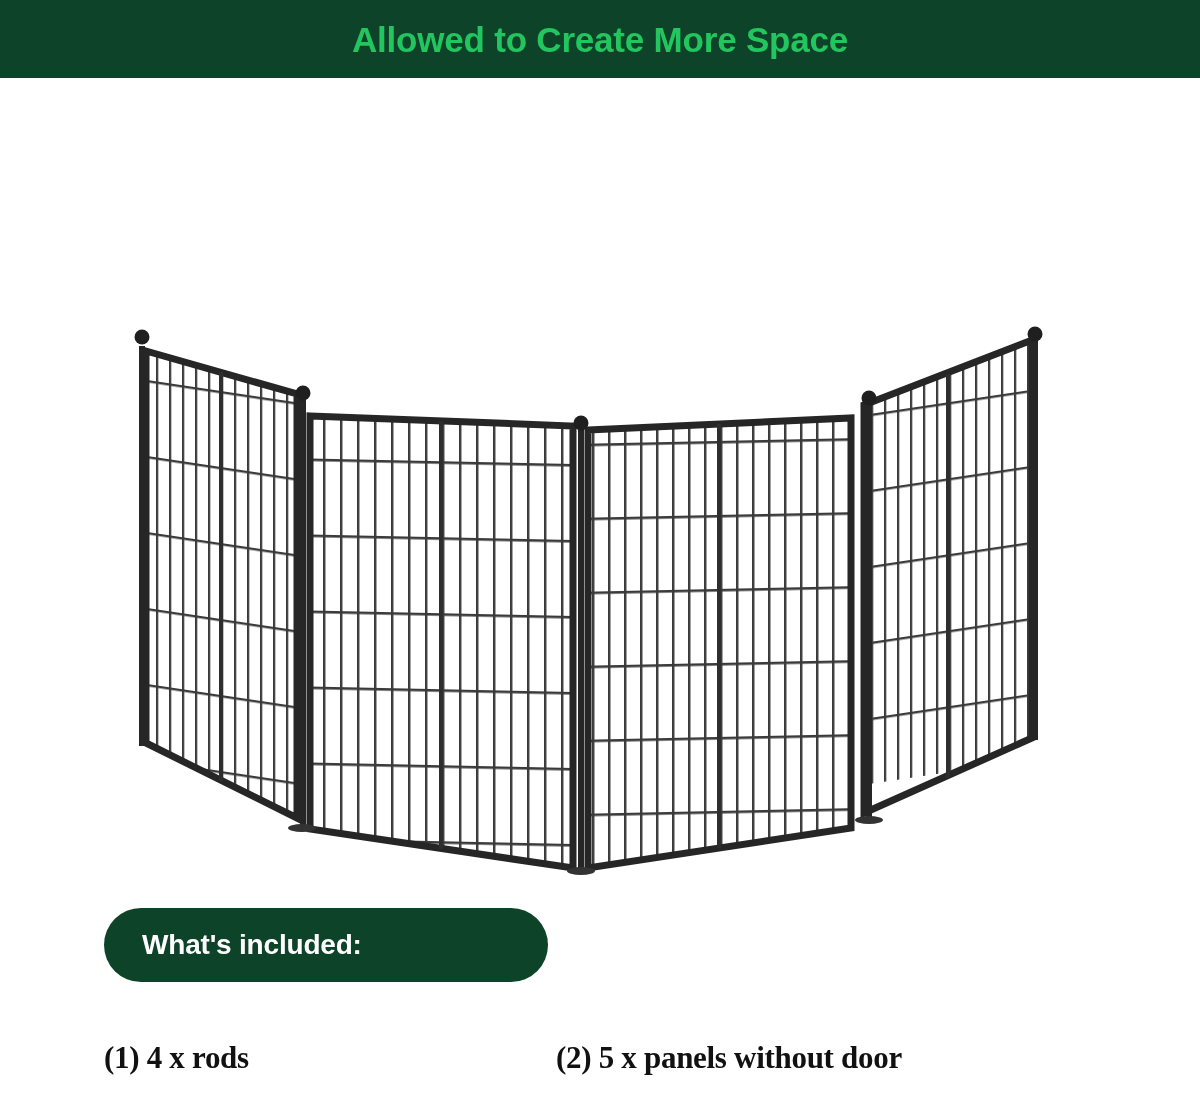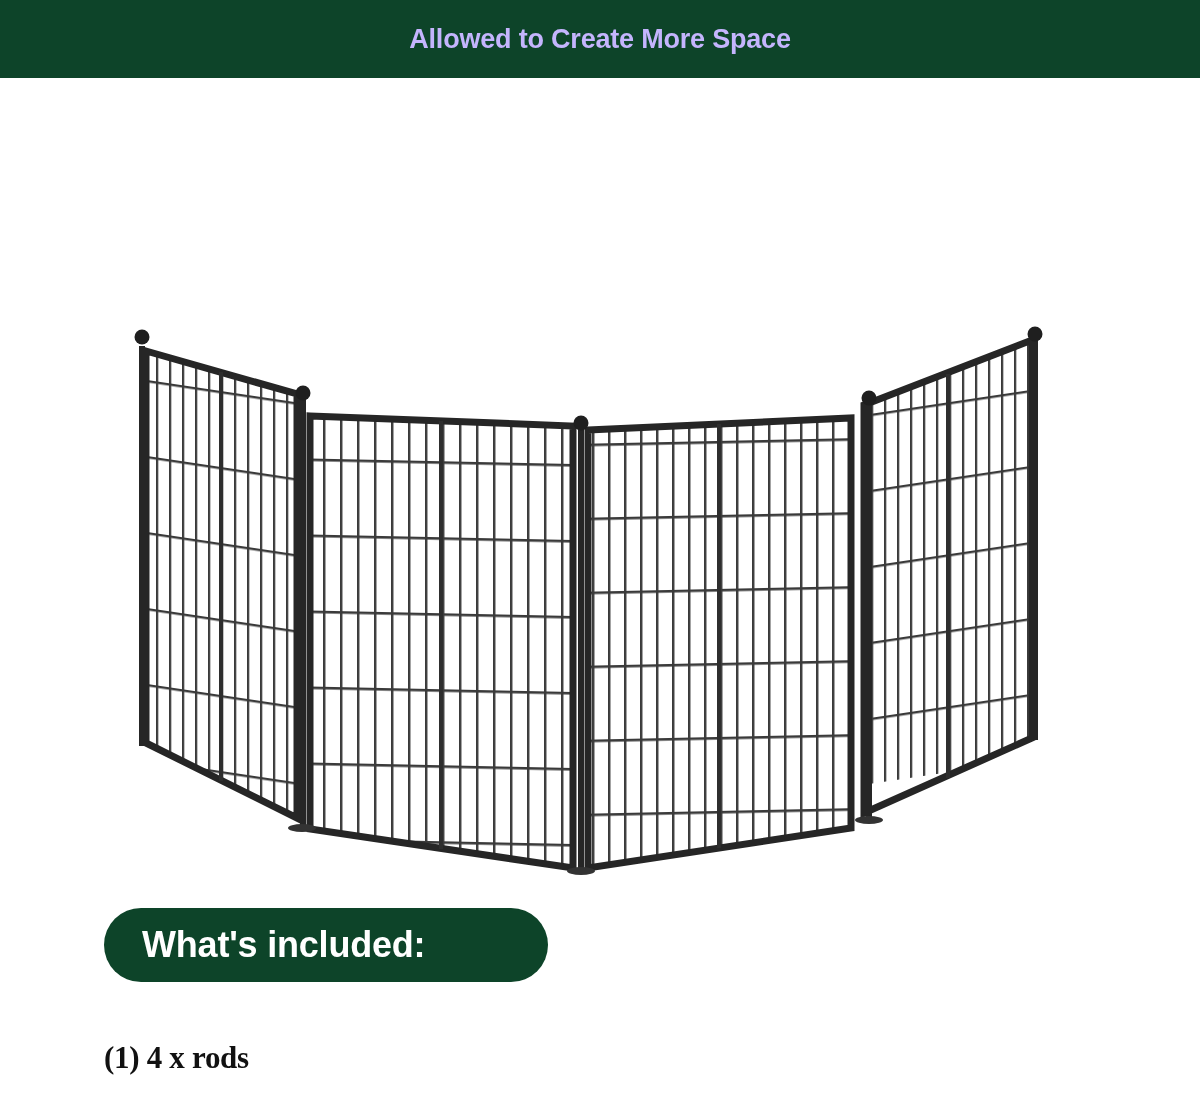--- a/index.html
+++ b/index.html
@@ -19,22 +19,22 @@
   .header-banner {
     width: 1200px;
     height: 78px;
     background: #0d4429;
     display: flex;
     align-items: center;
     justify-content: center;
     box-sizing: border-box;
   }
   .header-title {
-    color: #c4b5fd;
-    font-size: 27px;
+    color: #22c55e;
+    font-size: 35px;
     font-weight: bold;
     letter-spacing: -0.2px;
     line-height: 1;
     text-align: center;
   }
 
   
   .product-area {
     position: relative;
     width: 1200px;
@@ -55,21 +55,21 @@
     height: 74px;
     background: #0d4429;
     border-radius: 37px;
     display: flex;
     align-items: center;
     box-sizing: border-box;
     padding-left: 38px;
   }
   .included-pill-label {
     color: #ffffff;
-    font-size: 36px;
+    font-size: 28px;
     font-weight: bold;
     line-height: 1;
     letter-spacing: -0.2px;
   }
 
   
   .items-row {
     position: absolute;
     left: 0;
     top: 1042px;
@@ -189,13 +189,14 @@
     </g>
   </svg>
 </div>
 
 <div class="included-pill">
   <span class="included-pill-label">What's included:</span>
 </div>
 
 <div class="items-row">
   <div class="item item-1">(1) 4 x rods</div>
+  <div class="item item-2">(2) 5 x panels without door</div>
 </div>
 
 </body></html>

